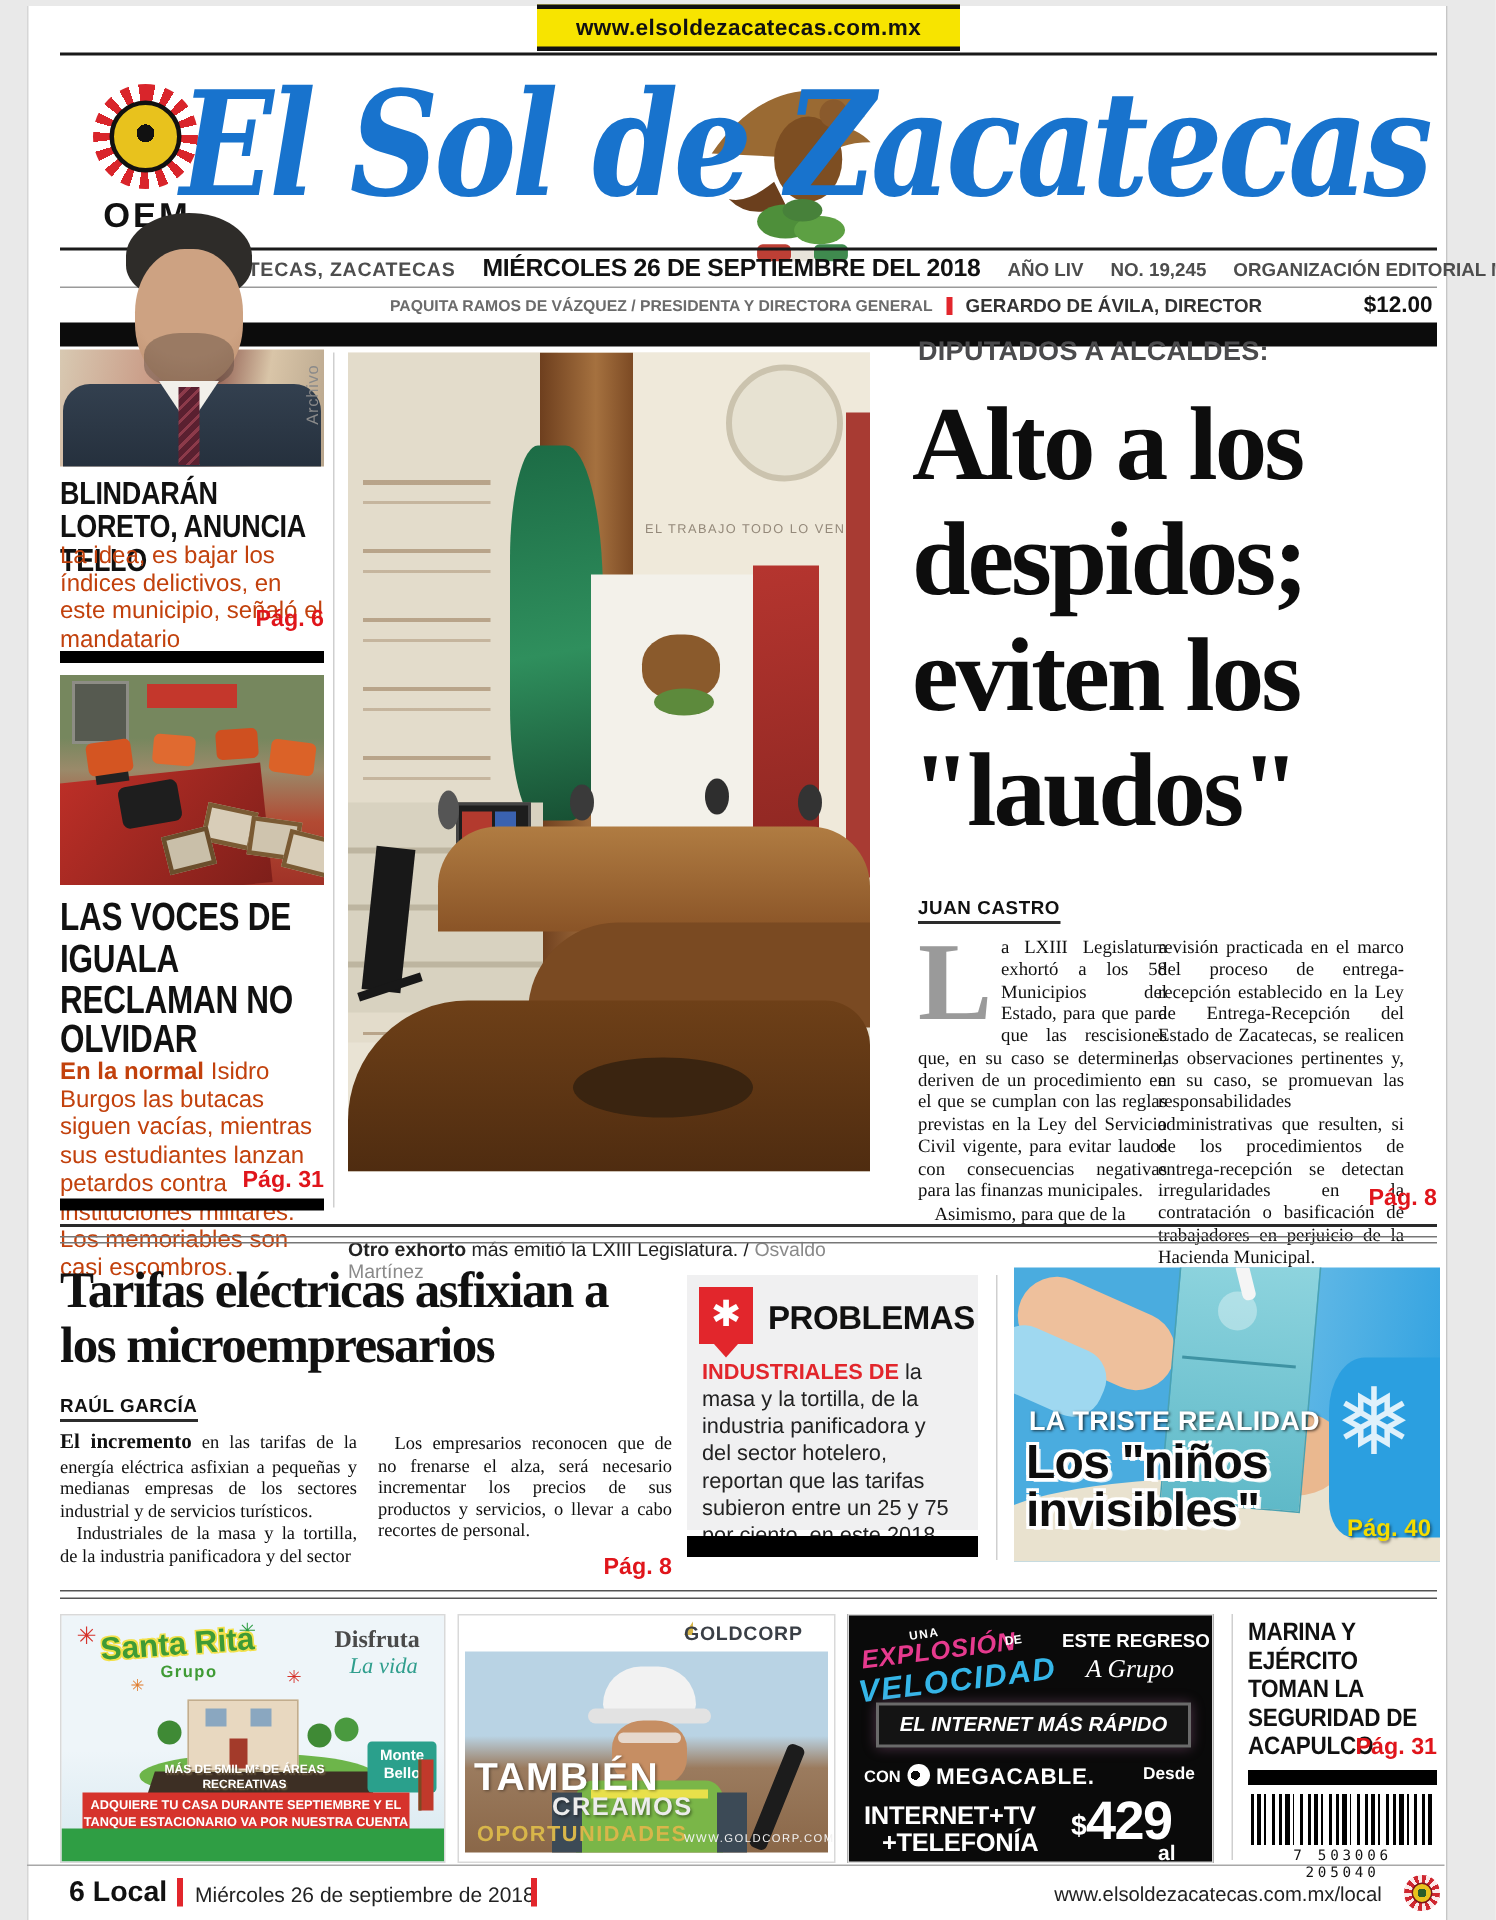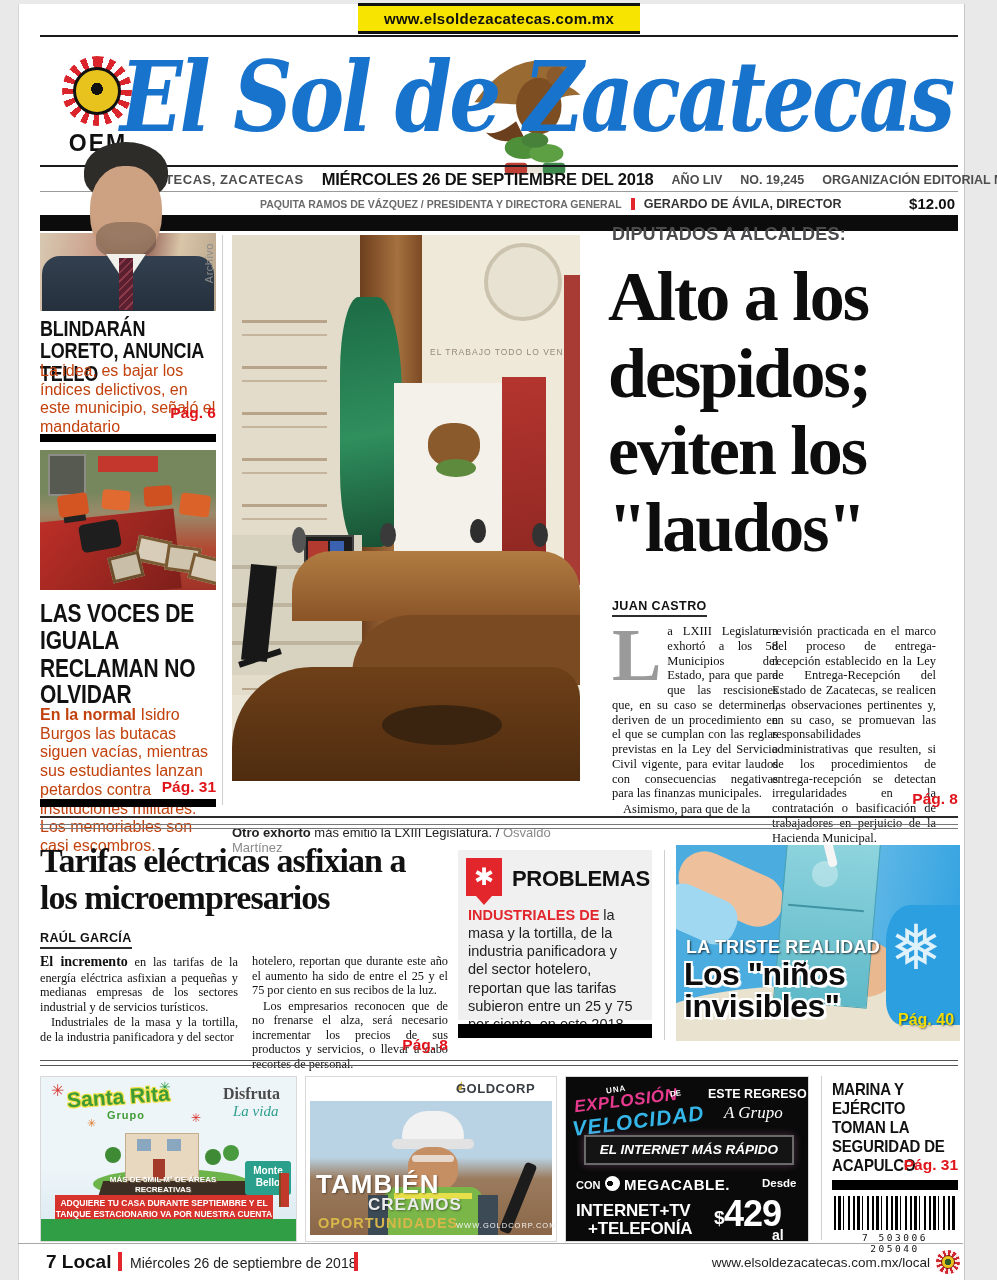--- a/index.html
+++ b/index.html
@@ -264,21 +264,20 @@
 
   <div class="abs serifhead" style="left:40px;top:843px;width:408px;">Tarifas eléctricas asfixian a los microempresarios</div>
   <div class="abs" style="left:40px;top:928px;">
     <span class="byline">RAÚL GARCÍA</span>
   </div>
   <div class="abs bodytext" style="left:40px;top:954px;width:198px;font-size:12.3px;">
     <span class="lead" style="font-size:14px;">El incremento</span><span> en las tarifas de la energía eléctrica asfixian a pequeñas y medianas empresas de los sectores industrial y de servicios turísticos.</span>
     <span class="indent">Industriales de la masa y la tortilla, de la industria panificadora y del sector</span>
   </div>
   <div class="abs bodytext" style="left:252px;top:954px;width:196px;font-size:12.3px;">
-    <span>hotelero, reportan que durante este año el aumento ha sido de entre el 25 y el 75 por ciento en sus recibos de la luz.</span>
     <span class="indent">Los empresarios reconocen que de no frenarse el alza, será necesario incrementar los precios de sus productos y servicios, o llevar a cabo recortes de personal.</span>
   </div>
   <div class="abs pag" style="left:330px;top:1036px;width:118px;">Pág. 8</div>
 
   <div class="abs probox" style="left:458px;top:850px;width:194px;height:170px;"></div>
   <div class="abs pro-badge" style="left:466px;top:858px;"><span>✱</span></div>
   <div class="abs pro-title" style="left:512px;top:866px;">PROBLEMAS</div>
   <div class="abs pro-text" style="left:468px;top:906px;width:172px;">
     <span class="pro-lead">INDUSTRIALES DE</span><span> la masa y la tortilla, de la industria panificadora y del sector hotelero, reportan que las tarifas subieron entre un 25 y 75 por ciento, en este 2018</span>
   </div>
@@ -372,23 +371,23 @@
 
   <div class="abs vline" style="left:821px;top:1076px;height:164px;"></div>
 
   <div class="abs marina-h" style="left:832px;top:1080px;width:128px;">MARINA Y EJÉRCITO TOMAN LA SEGURIDAD DE ACAPULCO</div>
   <div class="abs pag" style="left:832px;top:1156px;width:126px;">Pág. 31</div>
   <div class="abs" style="left:832px;top:1180px;width:126px;height:10px;background:#000;"></div>
   <div class="abs barcode" style="left:834px;top:1196px;width:122px;height:34px;"></div>
   <div class="abs bc-digits" style="left:834px;top:1232px;width:122px;text-align:center;">7 503006 205040</div>
 
   <div class="abs" style="left:18px;top:1243px;width:945px;height:1px;background:#a8a8a8;"></div>
-  <div class="abs foot-sec" style="left:46px;top:1251px;">7 Local</div>
+  <div class="abs foot-sec" style="left:46px;top:1251px;">6 Local</div>
   <div class="abs" style="left:118px;top:1252px;width:4px;height:19px;background:#e2262c;"></div>
   <div class="abs foot-date" style="left:130px;top:1255px;">Miércoles 26 de septiembre de 2018</div>
   <div class="abs" style="left:354px;top:1252px;width:4px;height:19px;background:#e2262c;"></div>
-  <div class="abs foot-url" style="left:694px;top:1255px;width:236px;text-align:right;">www.elsoldezacatecas.com.mx/local</div>
+  <div class="abs foot-url" style="left:694px;top:1255px;width:236px;text-align:center;">www.elsoldezacatecas.com.mx/local</div>
   <div class="abs" style="left:936px;top:1250px;">
     <div class="sun-sm" style="position:relative;">
         <div class="core"></div>
       </div>
   </div>
 </div>
 
 </body></html>

